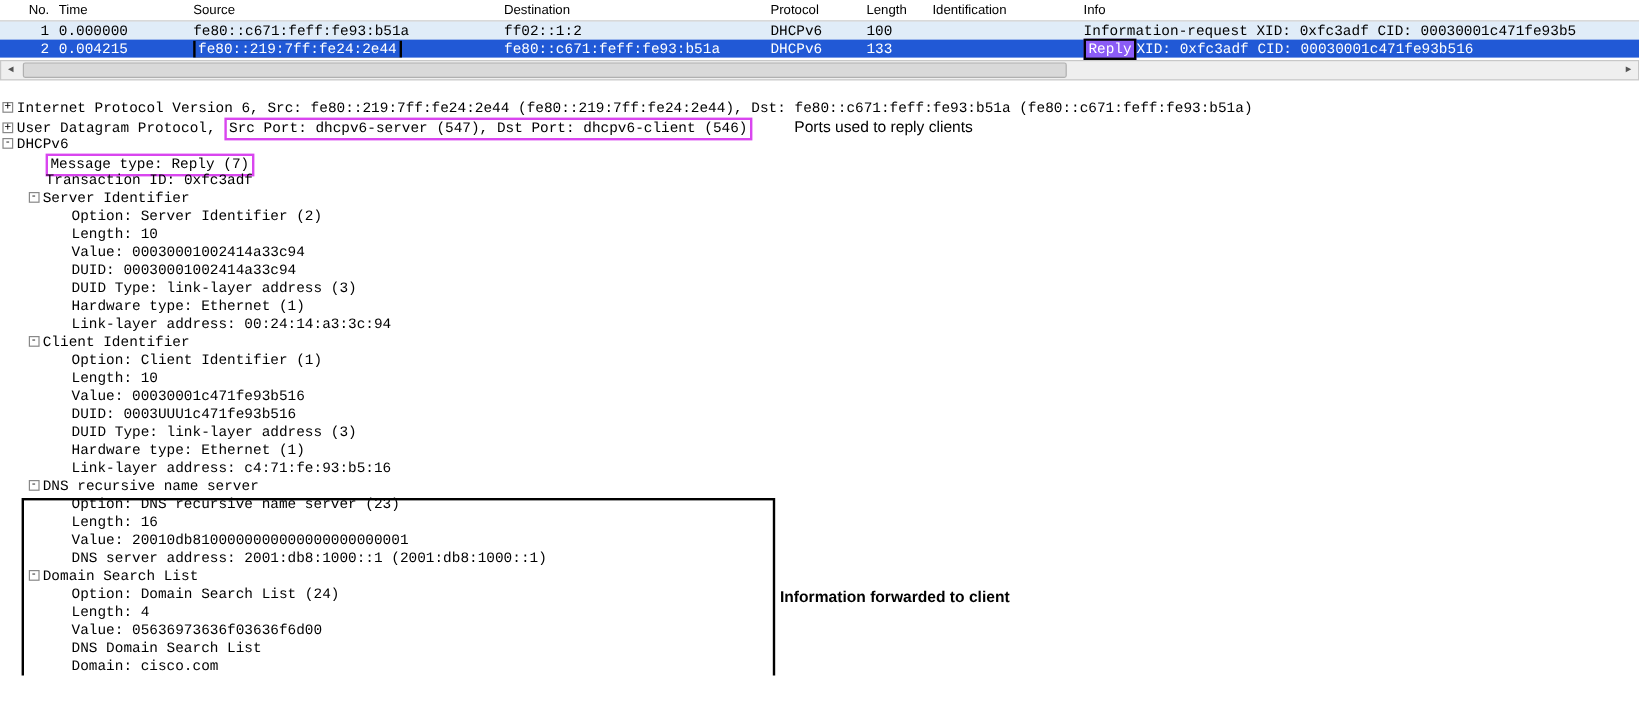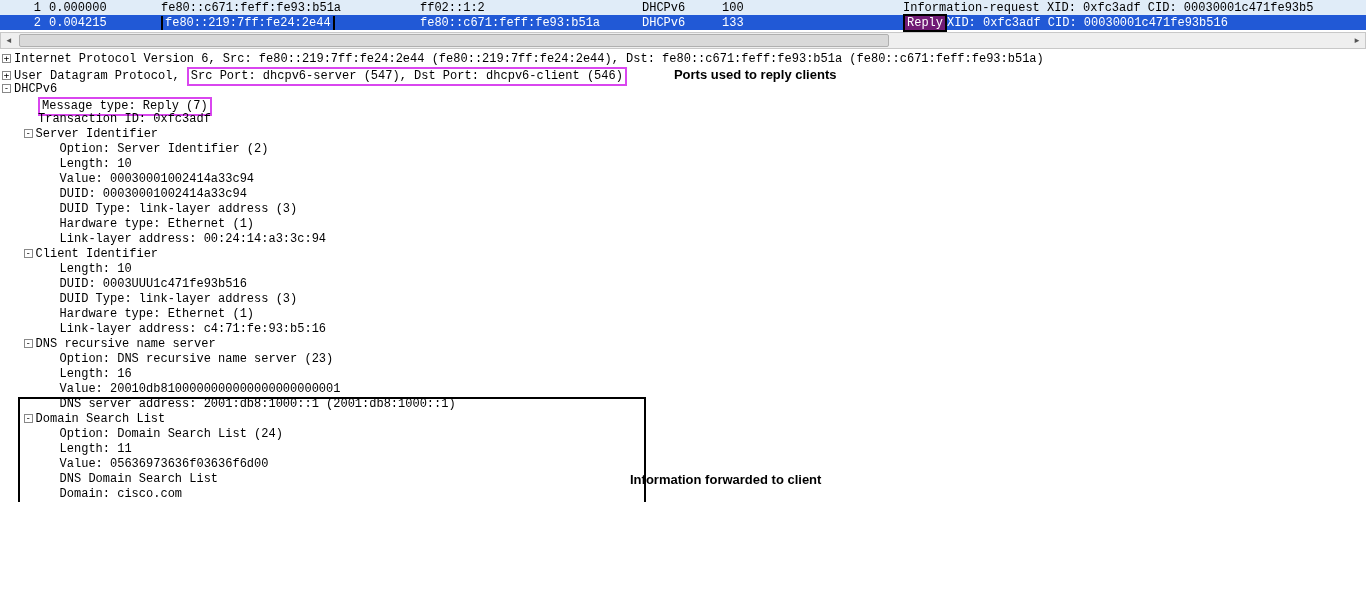--- a/index.html
+++ b/index.html
@@ -50,21 +50,21 @@
   .col-proto  { width: 80px; }
   .col-length { width: 55px; }
   .col-ident  { width: 126px; }
   .col-info   { flex: 1; }
   .hbox-src {
     border: 2px solid #000;
     padding: 0 2px;
     margin-top: 24px;
   }
   .hbox-info {
-    background: #701a75;
+    background: #8b5cf6;
     border: 2px solid #000;
     color: #fff;
     padding: 0 2px;
     display: inline-block;
   }
   .scrollbar-h {
     height: 17px;
     background: #efefef;
     border: 1px solid #c8c8c8;
     position: relative;
@@ -81,21 +81,21 @@
   }
   .scrollbar-h .arrow {
     position: absolute;
     top: 0; width: 16px; height: 15px;
     display: flex; align-items: center; justify-content: center;
     font-size: 8px; color: #555;
   }
   .scrollbar-h .arrow.left  { left: 0; }
   .scrollbar-h .arrow.right { right: 0; }
   .details-pane {
-    padding-top: 3px;
+    padding-top: 16px;
     line-height: 15px;
     overflow: hidden;
     position: relative;
   }
   .details-line {
     white-space: pre;
     padding-left: 2px;
     height: 15px;
   }
   .toggler {
@@ -110,48 +110,58 @@
     margin-right: 3px;
     background: #fff;
   }
   .ibox {
     border: 2px solid #d946ef;
     padding: 0 2px;
     display: inline-block;
   }
   .ann {
     font-family: Arial, sans-serif;
-    font-weight: bold;
+    font-weight: normal;
     font-size: 13px;
-    margin-left: 47px;
+    margin-left: 35px;
   }
   .big-box {
     position: absolute;
     border: 2px solid #000;
     pointer-events: none;
   }
   .box-dns {
     left: 18px;
     top: 348px;
     width: 628px;
     height: 177px;
   }
   .ann-right {
     position: absolute;
-    left: 630px;
+    left: 650px;
     top: 423px;
     font-family: Arial, sans-serif;
     font-weight: bold;
     font-size: 13px;
   }
 </style>
 </head>
 <body>
 
 <div class="packet-list">
+  <div class="packet-header">
+    <div class="col-no">No.</div>
+    <div class="col-time">Time</div>
+    <div class="col-src">Source</div>
+    <div class="col-dst">Destination</div>
+    <div class="col-proto">Protocol</div>
+    <div class="col-length">Length</div>
+    <div class="col-ident">Identification</div>
+    <div class="col-info">Info</div>
+  </div>
 
   <div class="packet-row row1">
     <div class="col-no">1</div>
     <div class="col-time">0.000000</div>
     <div class="col-src">fe80::c671:feff:fe93:b51a</div>
     <div class="col-dst">ff02::1:2</div>
     <div class="col-proto">DHCPv6</div>
     <div class="col-length">100</div>
     <div class="col-ident"></div>
     <div class="col-info">Information-request XID: 0xfc3adf CID: 00030001c471fe93b5</div>
@@ -189,35 +199,37 @@
   <div class="details-line">   <span class="toggler">-</span><span>Server Identifier</span></div>
   <div class="details-line">        <span>Option: Server Identifier (2)</span></div>
   <div class="details-line">        <span>Length: 10</span></div>
   <div class="details-line">        <span>Value: 00030001002414a33c94</span></div>
   <div class="details-line">        <span>DUID: 00030001002414a33c94</span></div>
   <div class="details-line">        <span>DUID Type: link-layer address (3)</span></div>
   <div class="details-line">        <span>Hardware type: Ethernet (1)</span></div>
   <div class="details-line">        <span>Link-layer address: 00:24:14:a3:3c:94</span></div>
 
   <div class="details-line">   <span class="toggler">-</span><span>Client Identifier</span></div>
+  <div class="details-line">        <span>Option: Client Identifier (1)</span></div>
   <div class="details-line">        <span>Length: 10</span></div>
+  <div class="details-line">        <span>Value: 00030001c471fe93b516</span></div>
   <div class="details-line">        <span>DUID: 0003UUU1c471fe93b516</span></div>
   <div class="details-line">        <span>DUID Type: link-layer address (3)</span></div>
   <div class="details-line">        <span>Hardware type: Ethernet (1)</span></div>
   <div class="details-line">        <span>Link-layer address: c4:71:fe:93:b5:16</span></div>
 
   <div class="details-line">   <span class="toggler">-</span><span>DNS recursive name server</span></div>
   <div class="details-line">        <span>Option: DNS recursive name server (23)</span></div>
   <div class="details-line">        <span>Length: 16</span></div>
   <div class="details-line">        <span>Value: 20010db8100000000000000000000001</span></div>
   <div class="details-line">        <span>DNS server address: 2001:db8:1000::1 (2001:db8:1000::1)</span></div>
 
   <div class="details-line">   <span class="toggler">-</span><span>Domain Search List</span></div>
   <div class="details-line">        <span>Option: Domain Search List (24)</span></div>
-  <div class="details-line">        <span>Length: 11</span></div>
+  <div class="details-line">        <span>Length: 4</span></div>
   <div class="details-line">        <span>Value: 05636973636f03636f6d00</span></div>
   <div class="details-line">        <span>DNS Domain Search List</span></div>
   <div class="details-line">        <span>Domain: cisco.com</span></div>
 
   <div class="big-box box-dns"></div>
 
   <div class="ann-right">Information forwarded to client</div>
 </div>
 
 </body></html>

